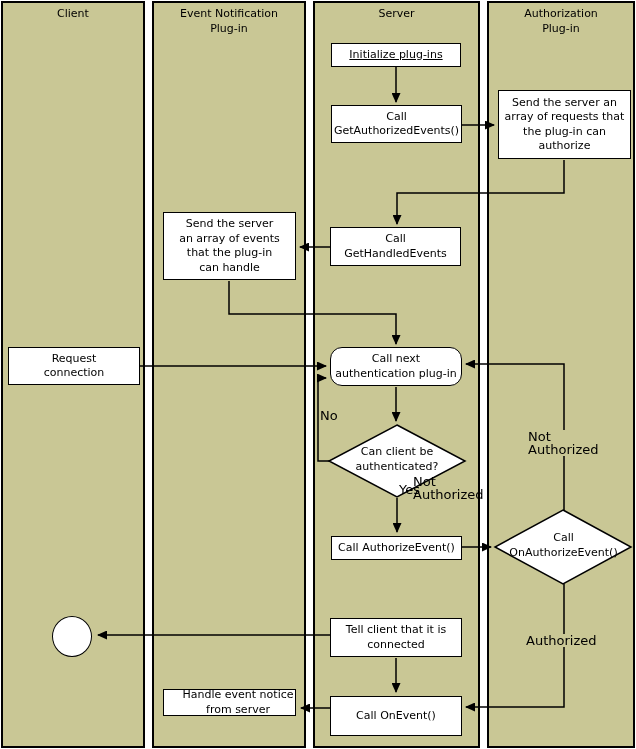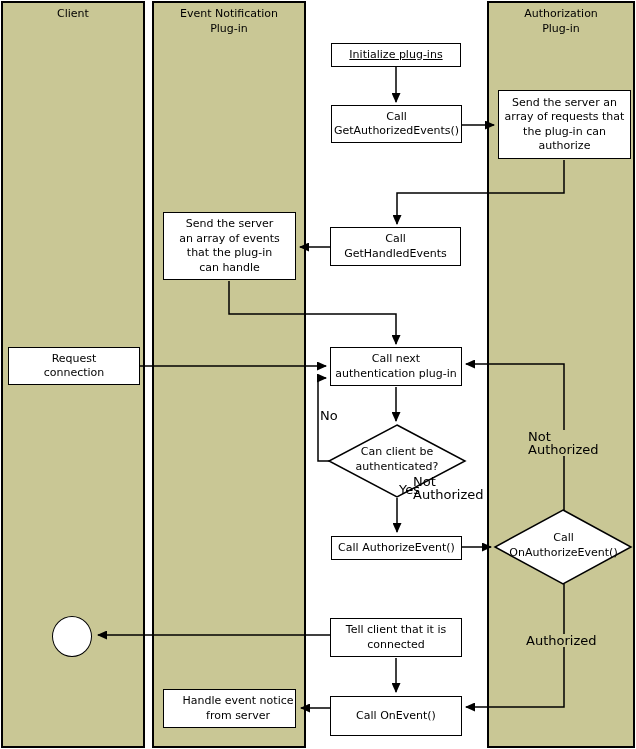--- a/index.html
+++ b/index.html
@@ -25,25 +25,25 @@
   .lane-event{left:152px;width:154px;}
   .lane-server{left:313px;width:167px;}
   .lane-auth{left:487px;width:148px;}
   
   .b-init{left:331px;top:43px;width:130px;height:24px;text-decoration:underline;}
   .b-getauth{left:331px;top:105px;width:131px;height:38px;}
   .b-sendreq{left:498px;top:90px;width:133px;height:69px;}
   .b-gethandled{left:330px;top:227px;width:131px;height:39px;}
   .b-sendevents{left:163px;top:212px;width:133px;height:68px;}
   .b-reqconn{left:8px;top:347px;width:132px;height:38px;}
-  .b-callnext{left:330px;top:347px;width:132px;height:39px;}
+  .b-callnext{left:330px;top:347px;width:132px;height:39px;border-radius:12px;}
   .b-authorize{left:331px;top:536px;width:131px;height:24px;}
   .b-tellclient{left:330px;top:618px;width:132px;height:39px;}
   .b-onevent{left:330px;top:696px;width:132px;height:40px;}
-  .b-handlenotice{left:163px;top:689px;width:133px;height:39px;padding-left:17px;}
+  .b-handlenotice{left:163px;top:689px;width:133px;height:27px;padding-left:17px;}
   
   .t-canauth{left:333px;top:445px;width:128px;}
   .t-onauth{left:497px;top:531px;width:133px;}
   
   .l-no{left:320px;top:409px;width:26px;}
   .l-yes{left:399px;top:483px;width:28px;}
   .l-notauth-srv{left:413px;top:475px;width:70px;}
   .l-notauth-auth{left:528px;top:430px;width:70px;}
   .l-authorized{left:526px;top:634px;width:75px;}
 </style>
@@ -51,20 +51,23 @@
 <body>
 
 <div class="canvas">
 
   <div class="lane lane-client">
     <div class="lane-title">Client</div>
   </div>
   <div class="lane lane-event">
     <div class="lane-title">Event Notification
 Plug-in</div>
+  </div>
+  <div class="lane lane-server">
+    <div class="lane-title">Server</div>
   </div>
   <div class="lane lane-auth">
     <div class="lane-title">Authorization
 Plug-in</div>
   </div>
 
   <svg class="wires" width="636" height="749">
     <defs>
       <marker id="arr" markerUnits="userSpaceOnUse" markerWidth="10" markerHeight="9" refX="9" refY="4.5" orient="auto">
         <path d="M0,0 L10,4.5 L0,9 Z" fill="#000"></path>

